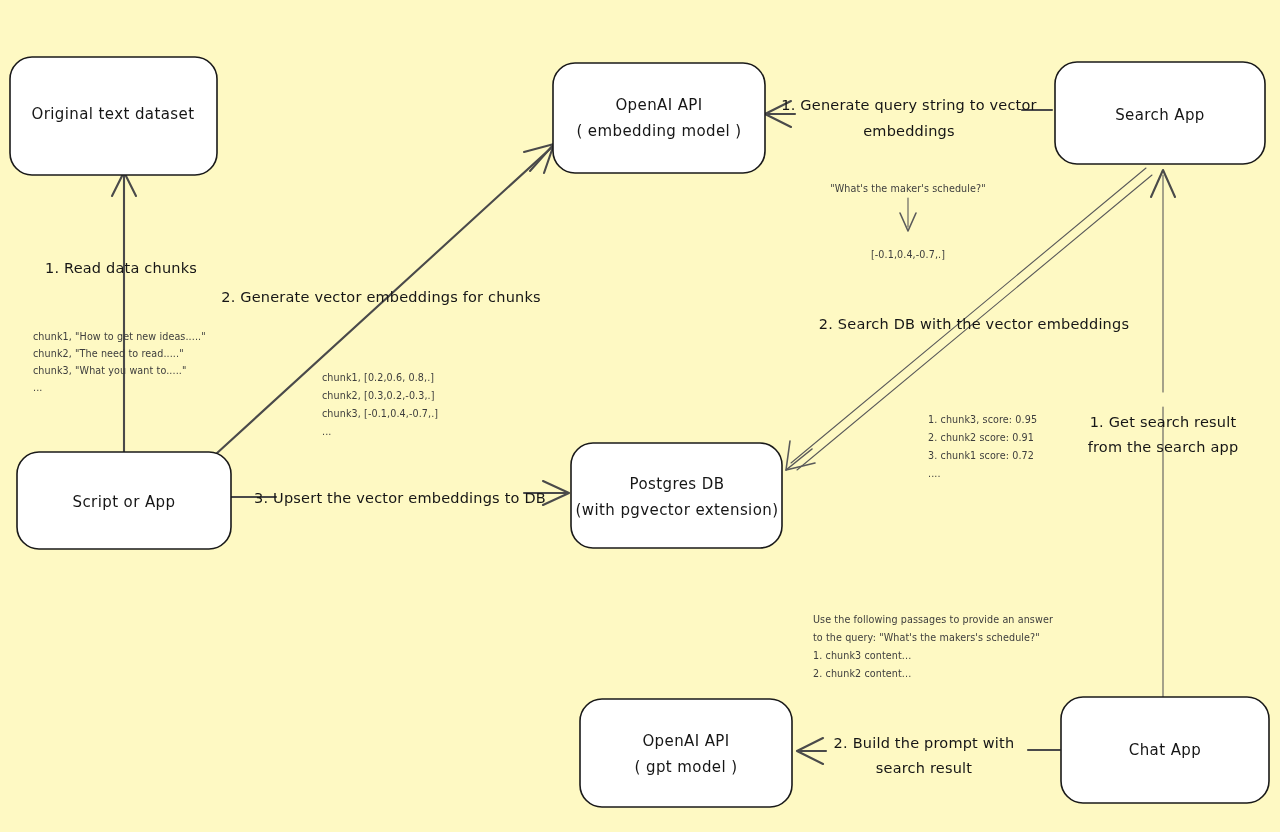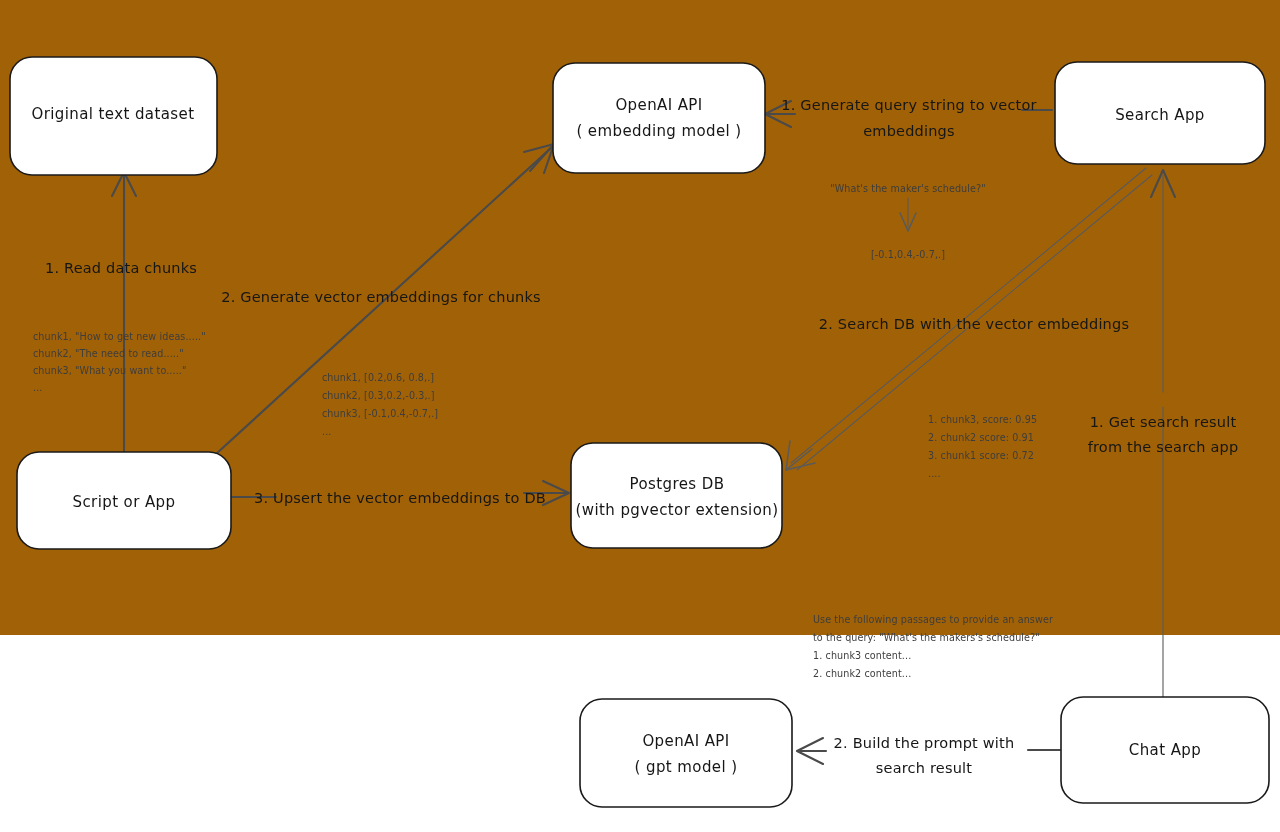--- a/index.html
+++ b/index.html
@@ -10,22 +10,22 @@
   }
   body {
     width: 1280px;
     height: 832px;
     overflow: hidden;
     font-family: "DejaVu Sans", sans-serif;
   }
   #diagram-root {
     position: relative;
     width: 1280px;
-    height: 635px;
-    background: #a16207;
+    height: 832px;
+    background: #fef9c3;
   }
   svg#diagram-canvas {
     position: absolute;
     top: 0;
     left: 0;
     width: 1280px;
     height: 832px;
   }
   .node-shape {
     fill: #ffffff;

